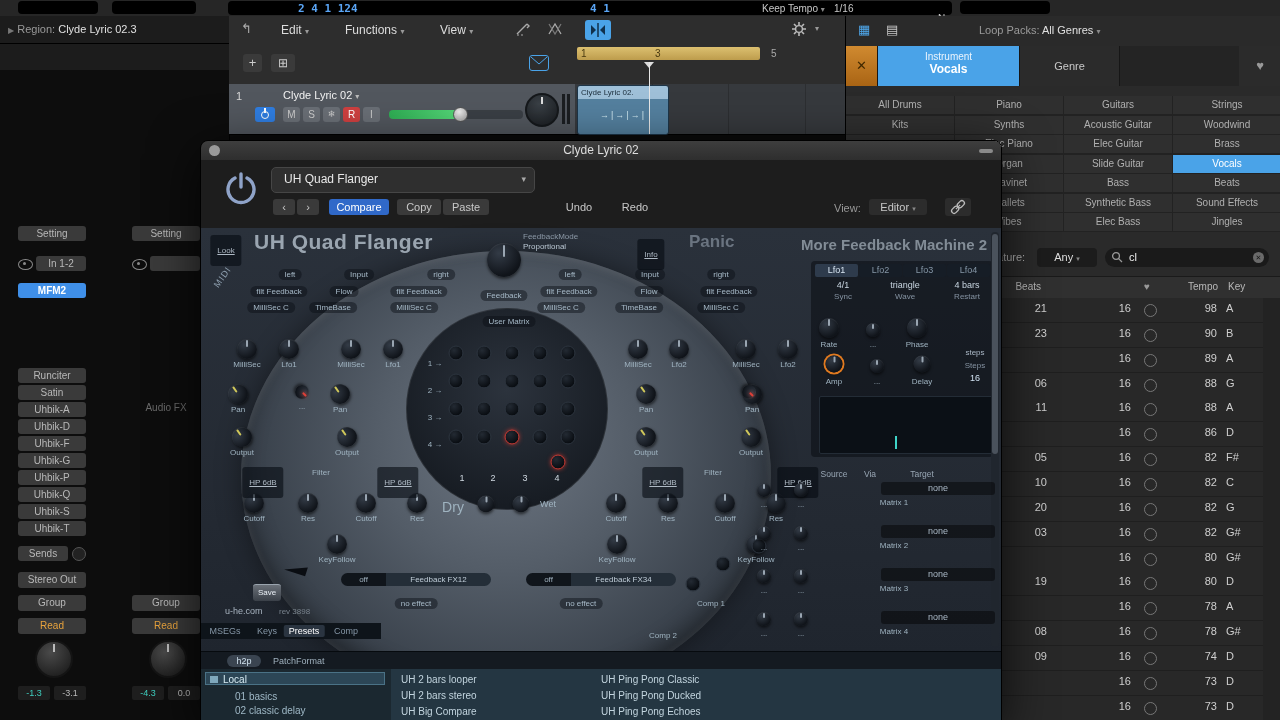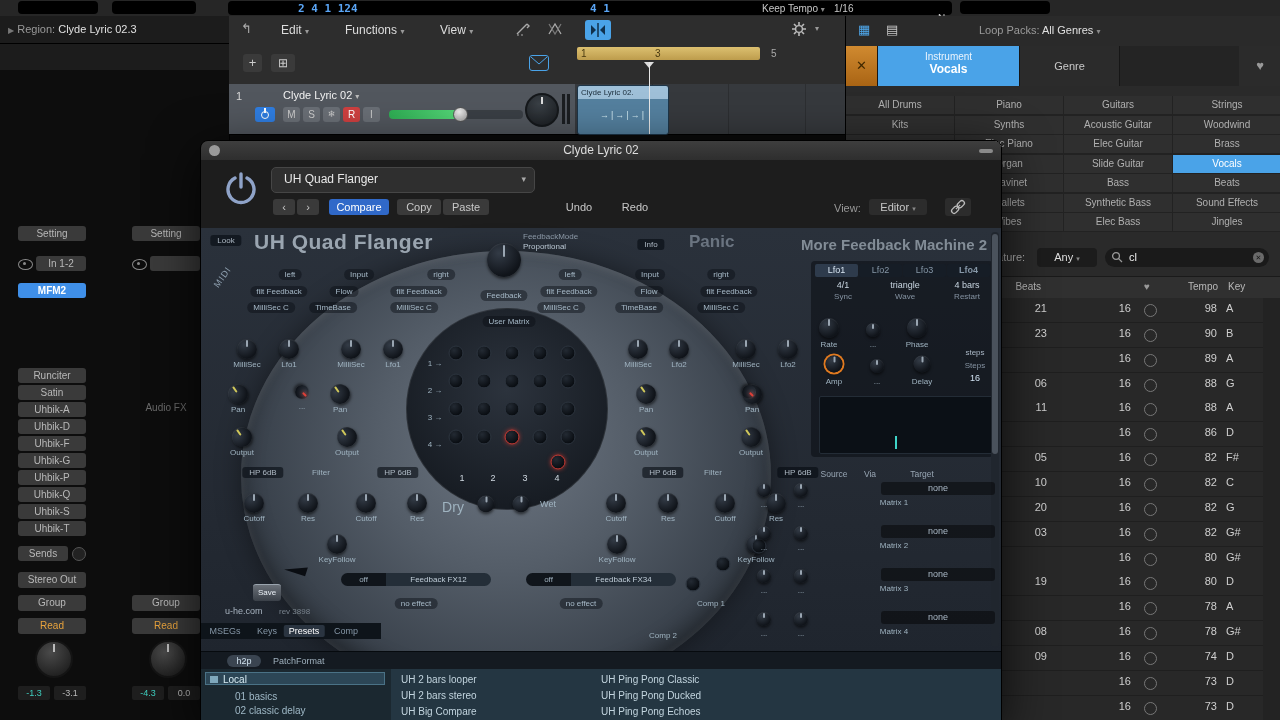--- a/index.html
+++ b/index.html
@@ -16,21 +16,21 @@
   .kn.red{transform:translate(-50%,-50%) rotate(135deg)}.kn.red i{background:#e04038;box-shadow:0 0 4px #e04038;}
   .kn.yel i{background:#cfc75a}.kn.yel{transform:translate(-50%,-50%) rotate(-35deg)}
   .kn.org{box-shadow:0 0 0 2px #e07a20,0 2px 3px rgba(0,0,0,.55);}
   .dot{position:absolute;width:13px;height:13px;border-radius:50%;transform:translate(-50%,-50%);
        background:radial-gradient(circle at 35% 30%,#232a33,#0a0e13 70%);border:1px solid #2b333d;}
   .dot.red{border-color:#d13a32;box-shadow:0 0 4px rgba(220,60,50,.7);}
   .klbl{position:absolute;transform:translate(-50%,0);font-size:8px;color:#9fb3c0;white-space:nowrap;}
   .spill{position:absolute;transform:translate(-50%,0);font-size:8px;color:#a7bac8;white-space:nowrap;
          background:rgba(8,14,20,.45);border-radius:6px;padding:1px 6px;}
   .fpill{position:absolute;transform:translate(-50%,0);font-size:8px;color:#aeb9c4;white-space:nowrap;
-         background:rgba(5,10,16,.6);border-radius:3px;padding:1px 7px;}
+         background:rgba(5,10,16,.6);border-radius:3px;padding:11px 7px;text-decoration:underline;}
   .btn{background:#3a3a3a;border-radius:3px;color:#ccc;font-size:11px;text-align:center;}
   .tri{width:0;height:0;border-left:5px solid transparent;border-right:5px solid transparent;border-top:6px solid #ddd;}
   .eye{position:relative;display:inline-block;width:13px;height:9px;border:1px solid #8a8a8a;border-radius:50%;}
   .eye:after{content:"";position:absolute;left:4px;top:2px;width:3px;height:3px;border-radius:50%;background:#8a8a8a;}
   .pwr{position:relative;display:inline-block;width:8px;height:8px;border:1.5px solid #fff;border-radius:50%;}
   .pwr:after{content:"";position:absolute;left:50%;top:-4px;width:2px;height:5px;background:inherit;background:#fff;margin-left:-1px;}
   .hdr-row{height:27px;line-height:27px;border-bottom:1px solid #000;font-size:11px;white-space:nowrap;overflow:hidden;padding-left:8px;}
   .cat{position:absolute;height:18px;line-height:18px;background:#2f2f2f;color:#b0b0b0;font-size:10px;text-align:center;overflow:hidden;white-space:nowrap;}
   .cat.sel{background:#4aa3e8;color:#fff;}
   .lrow{position:absolute;left:0;width:417px;height:24px;border-bottom:1px solid #1f1f1f;background:#282828;font-size:11px;color:#cfcfcf;}
@@ -716,21 +716,21 @@
         <div class="klbl" style="left: 347px; top: 271px; font-size: 9px;">Wet</div>
         <div class="kn md" style="left: 285px; top: 276px;">
           <i></i>
         </div>
         <div class="kn md" style="left: 320px; top: 276px;">
           <i></i>
         </div>
         <div style="position: absolute; left: 614px; top: 36px; width: 43px; height: 13px; text-align: center; line-height: 13px; font-size: 9px; border-radius: 2px; background: rgb(46, 59, 76); color: rgb(214, 228, 240);">Lfo1</div>
         <div style="position: absolute; left: 658px; top: 36px; width: 43px; height: 13px; text-align: center; line-height: 13px; font-size: 9px; border-radius: 2px; background: rgb(22, 29, 38); color: rgb(133, 150, 166);">Lfo2</div>
         <div style="position: absolute; left: 702px; top: 36px; width: 43px; height: 13px; text-align: center; line-height: 13px; font-size: 9px; border-radius: 2px; background: rgb(22, 29, 38); color: rgb(133, 150, 166);">Lfo3</div>
-        <div style="position: absolute; left: 746px; top: 36px; width: 43px; height: 13px; text-align: center; line-height: 13px; font-size: 9px; border-radius: 2px; background: rgb(22, 29, 38); color: rgb(133, 150, 166); font-weight: bold;">Lfo4</div>
+        <div style="position: absolute; left: 746px; top: 36px; width: 43px; height: 13px; text-align: center; line-height: 13px; font-size: 9px; border-radius: 2px; background: rgb(22, 29, 38); color: rgb(133, 150, 166);">Lfo4</div>
         <div style="position: absolute; left: 680px; top: 254px; width: 114px; height: 13px; background: rgba(0, 0, 0, 0.45); border-radius: 3px; color: rgb(170, 184, 198); font-size: 9px; text-align: center; line-height: 13px;">none</div>
         <div class="klbl" style="left: 693px; top: 270px;">Matrix 1</div>
         <div class="kn sm" style="left: 563px; top: 262px;">
           <i></i>
         </div>
         <div class="kn sm" style="left: 600px; top: 262px;">
           <i></i>
         </div>
         <div class="klbl" style="left: 563px; top: 272px;">...</div>
         <div class="klbl" style="left: 600px; top: 272px;">...</div>

